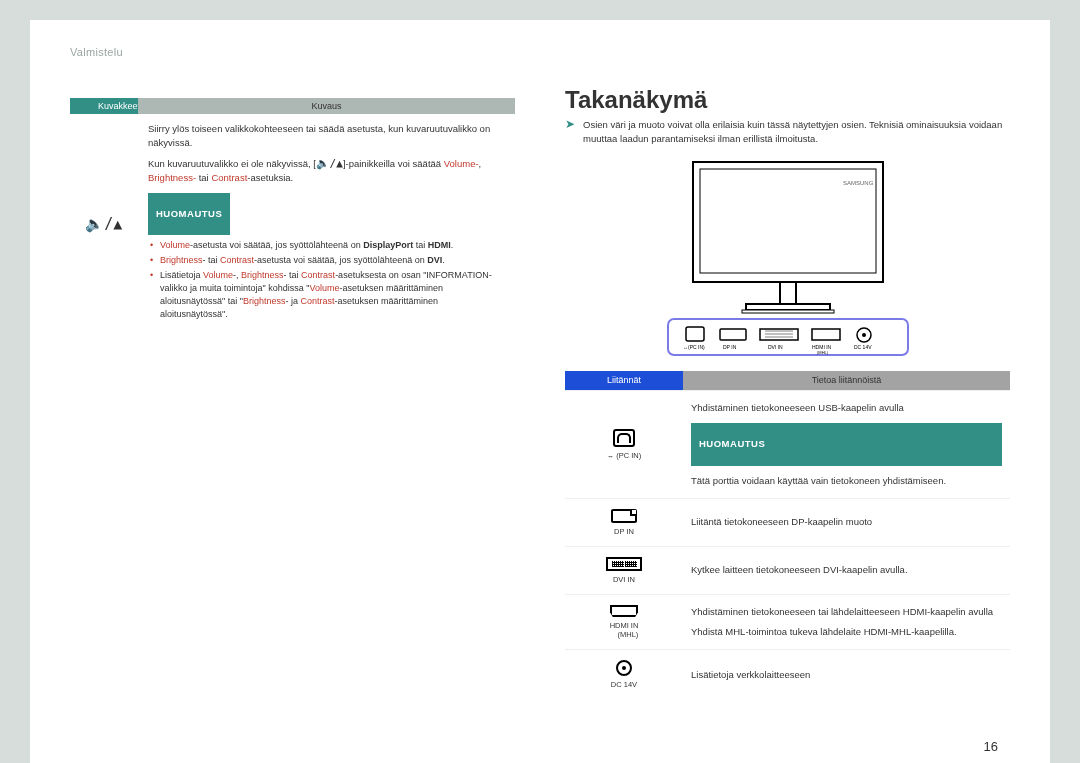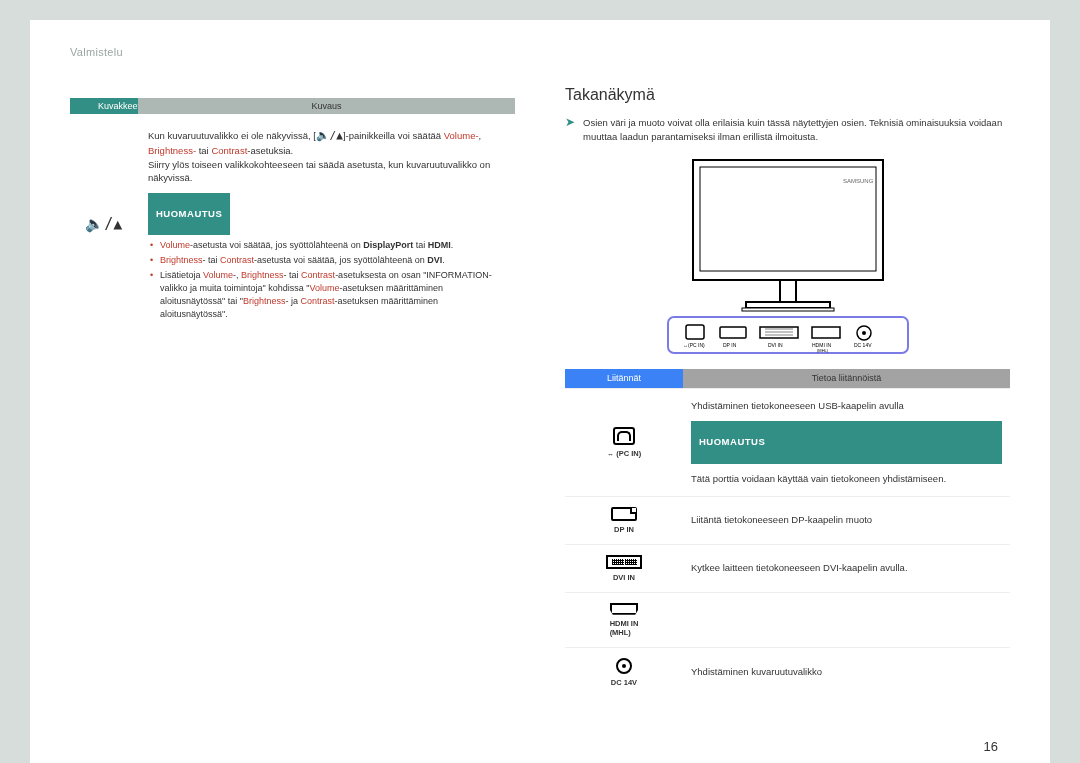--- a/index.html
+++ b/index.html
@@ -60,36 +60,36 @@
     font-size: 9.5px; letter-spacing:0.5px;
     padding: 14px 8px; margin: 8px 0 4px 0;
     font-weight:bold;
   }
   .bullets { padding-left: 2px; }
   .bullets li { list-style:none; position:relative; padding-left:10px; margin-bottom:2px; font-size:9px; line-height:1.45; }
   .bullets li::before { content:"•"; color:#c0392b; position:absolute; left:0; }
   .bold { font-weight:bold; }
 
   
-  h1 { font-size: 16px; font-weight:400; margin-bottom:12px; }
+  h1 { font-size: 24px; font-weight:700; margin-bottom:4px; }
   .intro { display:flex; gap:8px; font-size:9.5px; line-height:1.5; margin-bottom:10px; }
   .intro .arrow { color:#328f86; font-size:12px; line-height:1; }
 
   .monitor-figure { display:flex; justify-content:center; margin:6px 0 14px 0; }
 
   
   .ports-tbl { width:100%; }
   .ports-tbl .hd { display:flex; }
-  .ports-tbl .hd .p1 { width:118px; background:#3b82f6; color:#fff; font-size:9px; padding:3px 0; text-align:center; }
+  .ports-tbl .hd .p1 { width:118px; background:#1d4ed8; color:#fff; font-size:9px; padding:3px 0; text-align:center; }
   .ports-tbl .hd .p2 { flex:1; background:#a3a3a3; color:#333; font-size:9px; padding:3px 0; text-align:center; }
   .ports-tbl .row { display:flex; border-top:1px solid #eee; }
   .ports-tbl .row:last-child { border-bottom: none; }
   .ports-tbl .p1 { width:118px; padding:10px 4px; display:flex; flex-direction:column; align-items:center; justify-content:center; gap:4px; }
   .ports-tbl .p2 { flex:1; padding:10px 8px; font-size:9.5px; line-height:1.5; display:flex; flex-direction:column; justify-content:center; gap:6px; }
-  .port-label { font-size:7.5px; font-weight:bold; text-align:left; }
+  .port-label { font-size:7.5px; font-weight:normal; text-align:right; }
 
   
   .icon-usb-b { width:22px; height:18px; border:2px solid #000; border-radius:3px; display:flex; align-items:center; justify-content:center; }
   .icon-usb-b::after { content:""; width:10px; height:8px; border:2px solid #000; border-top-left-radius:5px; border-top-right-radius:5px; border-bottom:none; }
   .icon-dp { width:26px; height:14px; border:2px solid #000; border-radius:2px; position:relative; }
   .icon-dp::after { content:""; position:absolute; right:-1px; top:-1px; width:4px; height:4px; background:#fff; border-left:2px solid #000; border-bottom:2px solid #000; }
   .icon-dvi { width:36px; height:14px; border:2px solid #000; display:flex; align-items:center; justify-content:center; gap:1px; padding:0 2px; }
   .icon-dvi span { width:12px; height:6px;
     background: repeating-linear-gradient(90deg,#000 0,#000 1px,#fff 1px,#fff 2px),
                 repeating-linear-gradient(0deg,#000 0,#000 1px,#fff 1px,#fff 2px);
@@ -112,24 +112,24 @@
   <div class="col col-left">
     <div class="lt-header">
       <div class="c1">Kuvakkeet</div>
       <div class="c2">Kuvaus</div>
     </div>
     <div class="lt-body">
       <div class="c1">
         <span class="vol-icon">🔈/▲</span>
       </div>
       <div class="c2">
+        <p>Siirry ylös toiseen valikkokohteeseen tai säädä asetusta, kun kuvaruutuvalikko on näkyvissä.</p>
         <p style="margin-top:6px;">
           <span>Kun kuvaruutuvalikko ei ole näkyvissä, [</span><span class="vol-icon" style="font-size:11px">🔈/▲</span><span>]-painikkeilla voi säätää </span><span class="red">Volume-</span><span>, </span><span class="red">Brightness-</span><span> tai </span><span class="red">Contrast</span><span>-asetuksia.</span>
         </p>
-        <p>Siirry ylös toiseen valikkokohteeseen tai säädä asetusta, kun kuvaruutuvalikko on näkyvissä.</p>
         <div class="huom">HUOMAUTUS</div>
         <ul class="bullets">
           <li>
             <span class="red">Volume</span><span>-asetusta voi säätää, jos syöttölähteenä on </span><span class="bold">DisplayPort</span><span> tai </span><span class="bold">HDMI</span><span>.</span>
           </li>
           <li>
             <span class="red">Brightness</span><span>- tai </span><span class="red">Contrast</span><span>-asetusta voi säätää, jos syöttölähteenä on </span><span class="bold">DVI</span><span>.</span>
           </li>
           <li>
             <span>Lisätietoja </span><span class="red">Volume</span><span>-, </span><span class="red">Brightness</span><span>- tai </span><span class="red">Contrast</span><span>-asetuksesta on osan "INFORMATION-valikko ja muita toimintoja" kohdissa "</span><span class="red">Volume</span><span>-asetuksen määrittäminen aloitusnäytössä" tai "</span><span class="red">Brightness</span><span>- ja </span><span class="red">Contrast</span><span>-asetuksen määrittäminen aloitusnäytössä".</span>
@@ -219,26 +219,30 @@
             <div>Kytkee laitteen tietokoneeseen DVI-kaapelin avulla.</div>
           </div>
       </div>
 
       <div class="row">
         <div class="p1">
           <div class="icon-hdmi"></div>
           <div class="port-label" style="white-space:pre-line">HDMI IN
 (MHL)</div>
         </div>
+        <div class="p2">
+          <div>Yhdistäminen tietokoneeseen tai lähdelaitteeseen HDMI-kaapelin avulla</div>
+          <div>Yhdistä MHL-toimintoa tukeva lähdelaite HDMI-MHL-kaapelilla.</div>
+        </div>
       </div>
 
       <div class="row">
         <div class="p1">
           <div class="icon-dc"></div>
           <div class="port-label">DC 14V</div>
         </div>
         <div class="p2">
-            <div>Yhdistäminen kuvaruutuvalikko</div>
+            <div>Lisätietoja verkkolaitteeseen</div>
           </div>
       </div>
     </div>
   </div>
 </div>
 
 </body></html>

